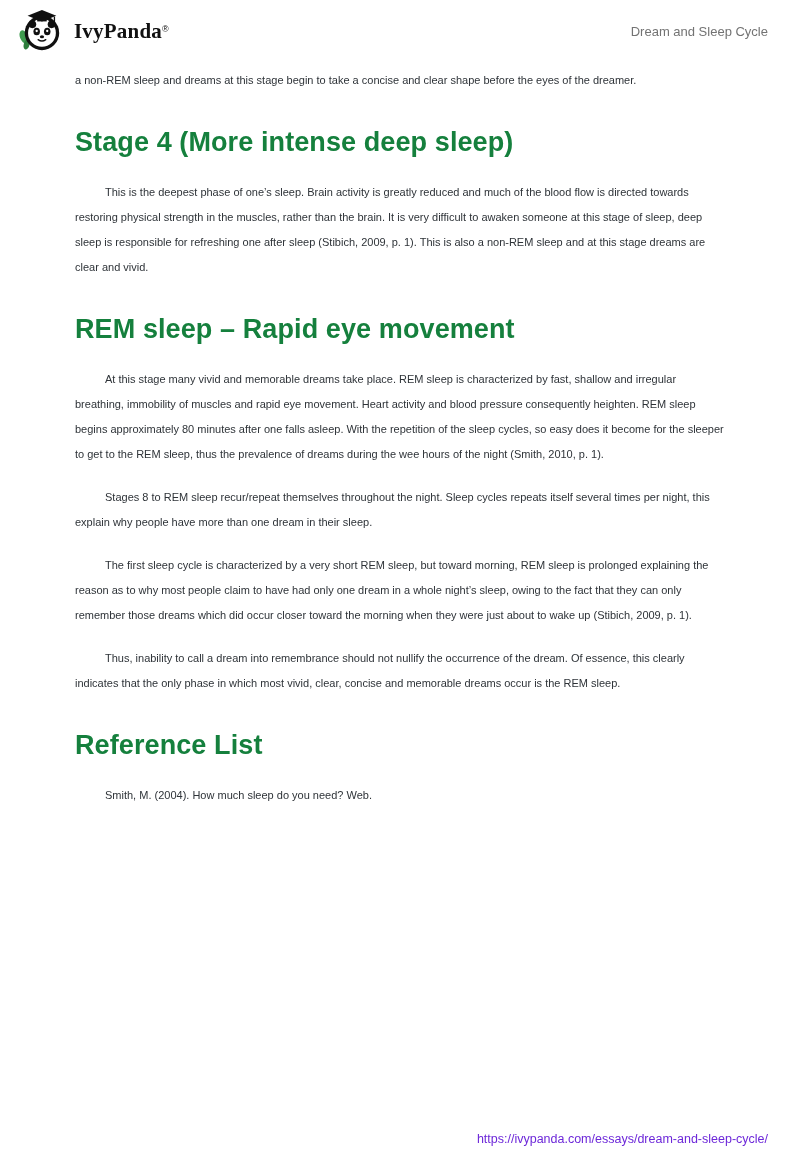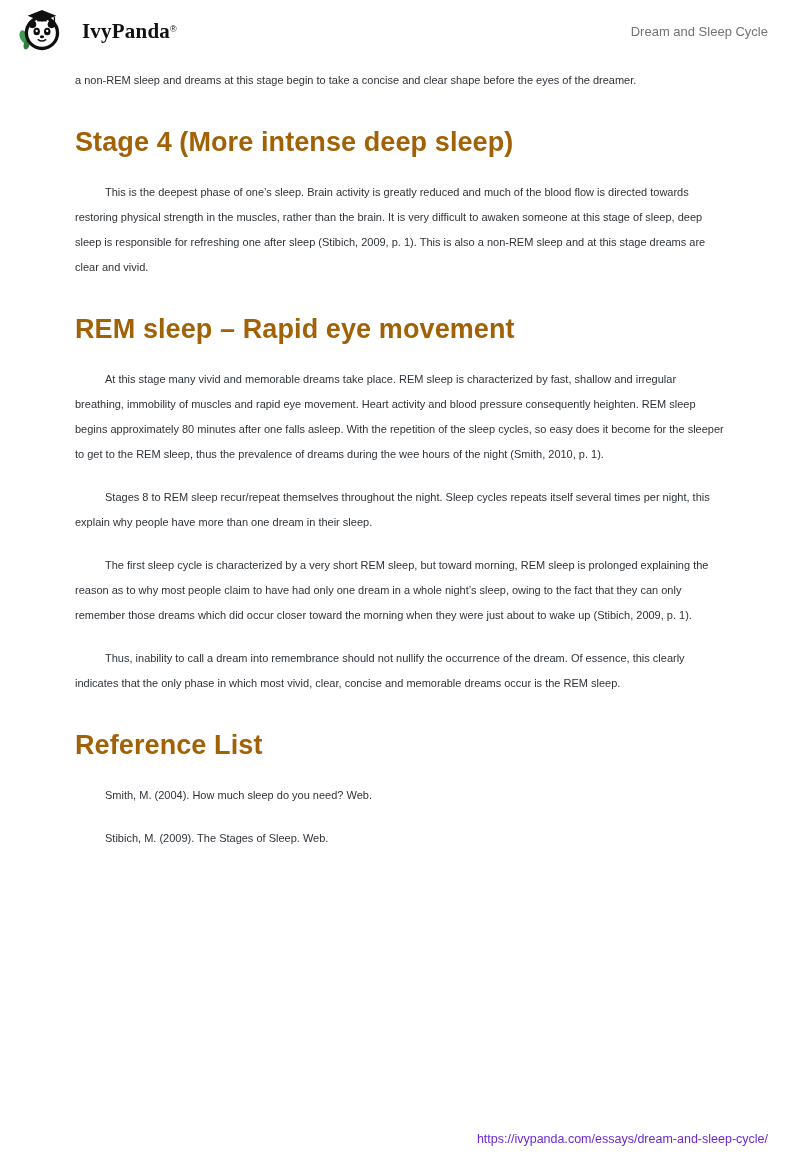--- a/index.html
+++ b/index.html
@@ -23,21 +23,21 @@
     height: 62px;
     display: flex;
     align-items: center;
     justify-content: space-between;
     padding: 0 32px 0 18px;
     box-sizing: border-box;
   }
   .brand {
     display: flex;
     align-items: center;
-    gap: 18px;
+    gap: 10px;
   }
   .brand-logo {
     width: 46px;
     height: 46px;
     display: block;
   }
   .brand-name {
     font-family: "Liberation Serif", serif;
     font-weight: 700;
     font-size: 21px;
@@ -66,21 +66,21 @@
     color: #2e3338;
     margin: 0 0 18px 0;
   }
   .para.indent {
     text-indent: 30px;
   }
   h2.section-heading {
     font-family: "Liberation Sans", sans-serif;
     font-weight: 700;
     font-size: 27px;
-    color: #a16207;
+    color: #15803d;
     margin: 34px 0 22px 0;
     letter-spacing: 0.1px;
   }
   
   .footer {
     position: absolute;
     right: 32px;
     bottom: 14px;
     font-size: 12.5px;
     color: #6d28d9;
@@ -138,19 +138,18 @@
     <p class="para indent">Stages 8 to REM sleep recur/repeat themselves throughout the night. Sleep cycles repeats itself several times per night, this explain why people have more than one dream in their sleep.</p>
 
     <p class="para indent">The first sleep cycle is characterized by a very short REM sleep, but toward morning, REM sleep is prolonged explaining the reason as to why most people claim to have had only one dream in a whole night’s sleep, owing to the fact that they can only remember those dreams which did occur closer toward the morning when they were just about to wake up (Stibich, 2009, p. 1).</p>
 
     <p class="para indent">Thus, inability to call a dream into remembrance should not nullify the occurrence of the dream. Of essence, this clearly indicates that the only phase in which most vivid, clear, concise and memorable dreams occur is the REM sleep.</p>
 
     <h2 class="section-heading">Reference List</h2>
 
     <p class="para indent">Smith, M. (2004). How much sleep do you need? Web.</p>
 
-    <p class="para indent">Stibich, M. (2009). The Stages of Sleep. Web.</p>
 
   </div>
 
   <div class="footer">https://ivypanda.com/essays/dream-and-sleep-cycle/</div>
 
 </div>
 
 </body></html>

